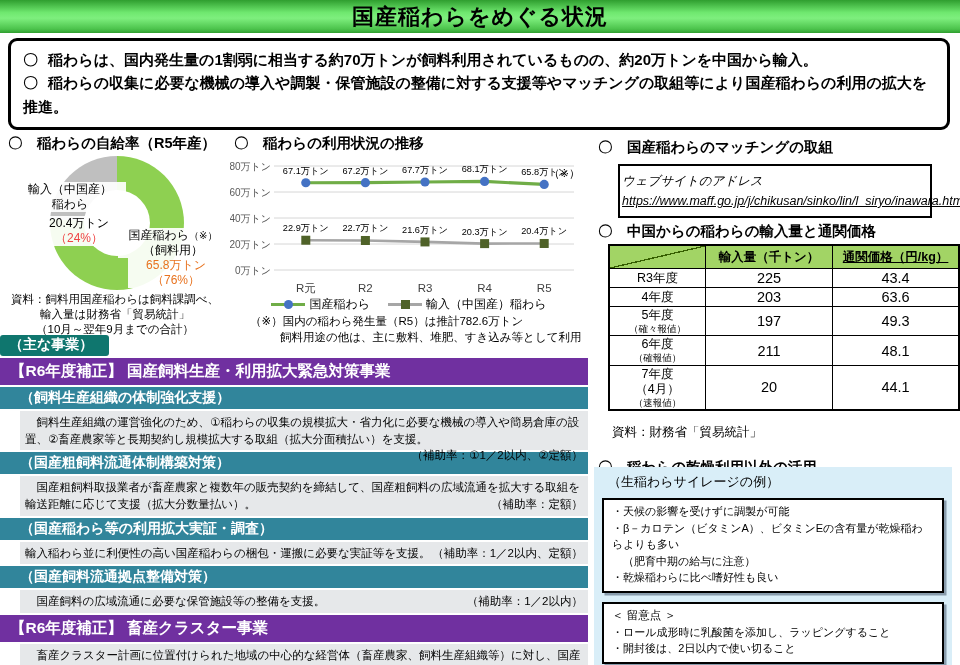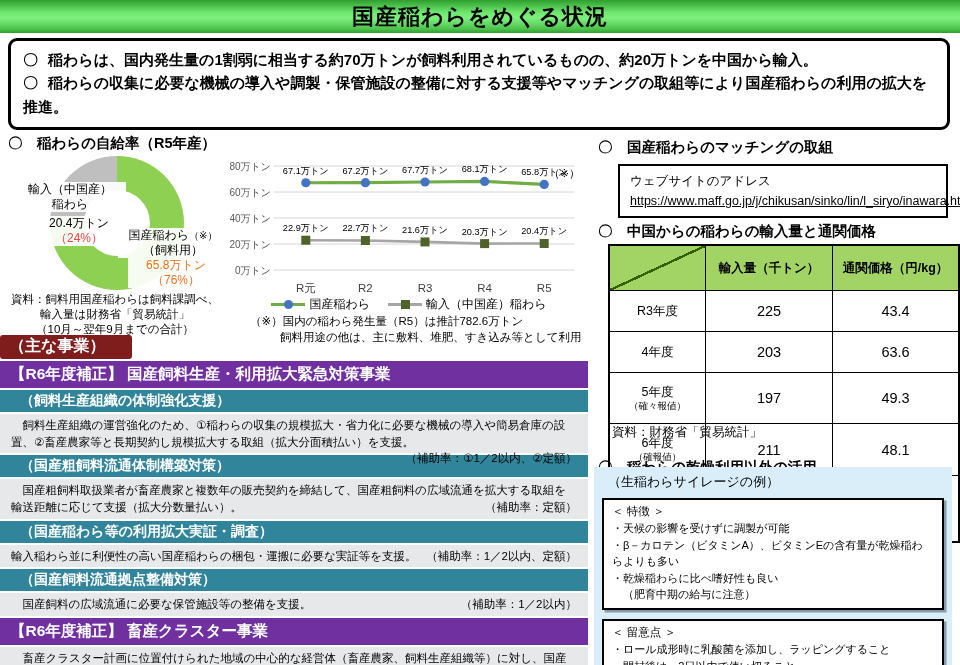--- a/index.html
+++ b/index.html
@@ -50,42 +50,42 @@
   .swatch{position:relative;width:34px;height:9px;display:inline-block;}
   .swatch-line{position:absolute;left:0;top:3px;width:34px;height:3px;}
   .swatch-line.green{background:#70ad47;}
   .swatch-line.gray{background:#a6a6a6;}
   .swatch-dot{position:absolute;left:13px;top:0;width:9px;height:9px;border-radius:50%;background:#4472c4;}
   .swatch-sq{position:absolute;left:13px;top:0;width:9px;height:9px;background:#4f6228;}
   .chart-footnote{position:absolute;left:20px;top:184px;width:338px;font-size:11.5px;line-height:1.35;}
   .chart-footnote .fn2{padding-left:30px;}
   
   .projects{position:absolute;left:0;top:205px;width:588px;}
-  .proj-label{display:inline-block;background:#7f1d1d;color:#fff;font-size:16px;font-weight:bold;
-    padding:1px 27px 2px 9px;border-radius:3px;margin:0 0 2px 0;}
+  .proj-label{display:inline-block;background:#0f766e;color:#fff;font-size:14px;font-weight:bold;
+    padding:1px 16px 2px 9px;border-radius:3px;margin:0 0 2px 0;}
   .proj-program{background:#7030a0;color:#fff;font-size:15.5px;font-weight:bold;
     padding:3px 0 3px 10px;margin-bottom:2px;}
   .proj-category{background:#31859b;color:#fff;font-size:14px;font-weight:bold;
     padding:2px 0 2px 20px;margin-bottom:2px;}
-  .proj-body{background:#e6e8ea;font-size:11.5px;line-height:1.45;padding:3px 11px;margin-bottom:2px;}
+  .proj-body{background:#e6e8ea;font-size:11.5px;line-height:1.45;padding:3px 5px;margin-bottom:2px;margin-left:20px;}
   .pb-rate{float:right;white-space:nowrap;}
   
   .right-col{position:absolute;left:588px;top:130px;width:372px;height:535px;}
   .t-matching{position:absolute;left:10px;top:8px;}
   .url-box{position:absolute;left:30px;top:34px;width:306px;border:2px solid #000;background:#fff;
-    padding:5px 10px;font-size:12.5px;line-height:1.6;}
+    padding:5px 2px;font-size:12.5px;line-height:1.6;font-style:italic;}
   .url-link{color:#000;text-decoration:underline;}
   .t-imports{position:absolute;left:10px;top:92px;}
   .imports-table{position:absolute;left:20px;top:114px;border-collapse:collapse;border:2px solid #000;}
-  .imports-table th,.imports-table td{border:1px solid #000;text-align:center;padding:12px 4px;}
+  .imports-table th,.imports-table td{border:1px solid #000;text-align:center;padding:1px 4px;}
   .imports-table th{background:#a2d465;font-size:12.5px;font-weight:bold;height:20px;}
   .imports-table .corner{width:88px;background:#a2d465;
     background-image:linear-gradient(to bottom right,transparent 48.5%,#355e00 48.5%,#355e00 51.5%,transparent 51.5%);}
   .col-import{width:120px;}
-  .col-price{width:118px;}
+  .col-price{width:118px;text-decoration:underline;}
   .td-period{font-size:12.5px;line-height:1.2;padding:3px 2px;}
   .td-note{font-size:9.5px;}
   .td-val{font-size:14.5px;border-radius:7px;}
   .table-source{position:absolute;left:24px;top:294px;font-size:12.5px;}
   .t-silage{position:absolute;left:10px;top:328px;}
   .silage-box{position:absolute;left:6px;top:337px;width:342px;background:#d9eef8;padding:5px 8px 10px 8px;}
   .silage-sub{font-size:13px;font-weight:normal;margin:1px 0 7px 6px;}
   .info-box{border:2px solid #000;background:#fff;padding:3px 8px 5px 8px;font-size:11px;line-height:1.5;
     box-shadow:2.5px 2.5px 0 rgba(70,90,110,0.55);margin-bottom:9px;}
   .info-box .heading{font-size:11.5px;}
@@ -124,20 +124,21 @@
     <div class="d-lbl lbl-dom-val c-orange">65.8万トン</div>
     <div class="d-lbl lbl-dom-pct c-orange">（76%）</div>
     <div class="donut-source">
       <div>資料：飼料用国産稲わらは飼料課調べ、</div>
       <div>輸入量は財務省「貿易統計」</div>
       <div>（10月～翌年9月までの合計）</div>
     </div>
   </div>
 
   <div class="line-block">
+    <span class="sec-title">〇　稲わらの利用状況の推移</span>
     <svg id="line-chart" width="358" height="146" viewBox="0 0 358 146">
         <line x1="44" y1="118" x2="344" y2="118" stroke="#d6d6d6" stroke-width="1"></line>
         <text x="41" y="121.5" text-anchor="end" font-size="10" fill="#595959">0万トン</text>
         <line x1="44" y1="92" x2="344" y2="92" stroke="#d6d6d6" stroke-width="1"></line>
         <text x="41" y="95.5" text-anchor="end" font-size="10" fill="#595959">20万トン</text>
         <line x1="44" y1="66" x2="344" y2="66" stroke="#d6d6d6" stroke-width="1"></line>
         <text x="41" y="69.5" text-anchor="end" font-size="10" fill="#595959">40万トン</text>
         <line x1="44" y1="40" x2="344" y2="40" stroke="#d6d6d6" stroke-width="1"></line>
         <text x="41" y="43.5" text-anchor="end" font-size="10" fill="#595959">60万トン</text>
         <line x1="44" y1="14" x2="344" y2="14" stroke="#d6d6d6" stroke-width="1"></line>
@@ -269,26 +270,25 @@
           <td class="td-val">44.1</td>
         </tr>
       </tbody>
   </table>
   <div class="table-source">資料：財務省「貿易統計」</div>
 
   <span class="sec-title t-silage">〇　稲わらの乾燥利用以外の活用</span>
   <div class="silage-box">
     <div class="silage-sub">（生稲わらサイレージの例）</div>
     <div class="info-box">
-      <div class="heading">＜ 特徴 ＞</div>
       <ul id="features-list">
           <li>・天候の影響を受けずに調製が可能</li>
           <li>・β－カロテン（ビタミンA）、ビタミンEの含有量が乾燥稲わらよりも多い</li>
+          <li>　（肥育中期の給与に注意）</li>
           <li>・乾燥稲わらに比べ嗜好性も良い</li>
-          <li>　（肥育中期の給与に注意）</li>
         </ul>
     </div>
     <div class="info-box" style="margin-bottom:0;">
       <div class="heading">＜ 留意点 ＞</div>
       <ul id="notes-list">
           <li>・ロール成形時に乳酸菌を添加し、ラッピングすること</li>
           <li>・開封後は、2日以内で使い切ること</li>
         </ul>
     </div>
   </div>

